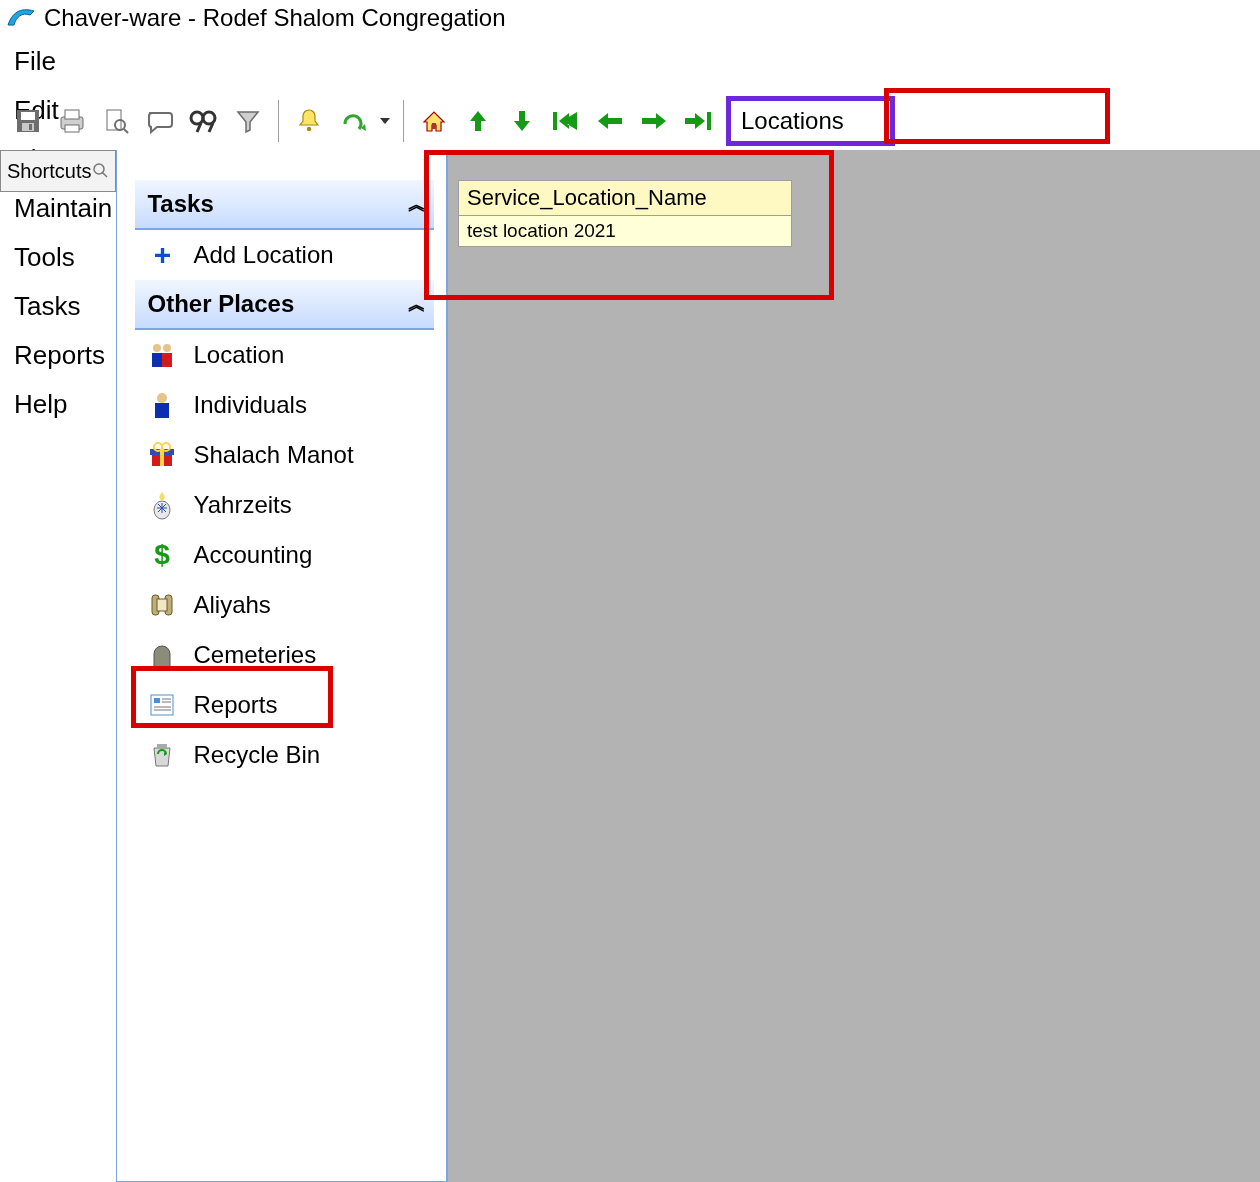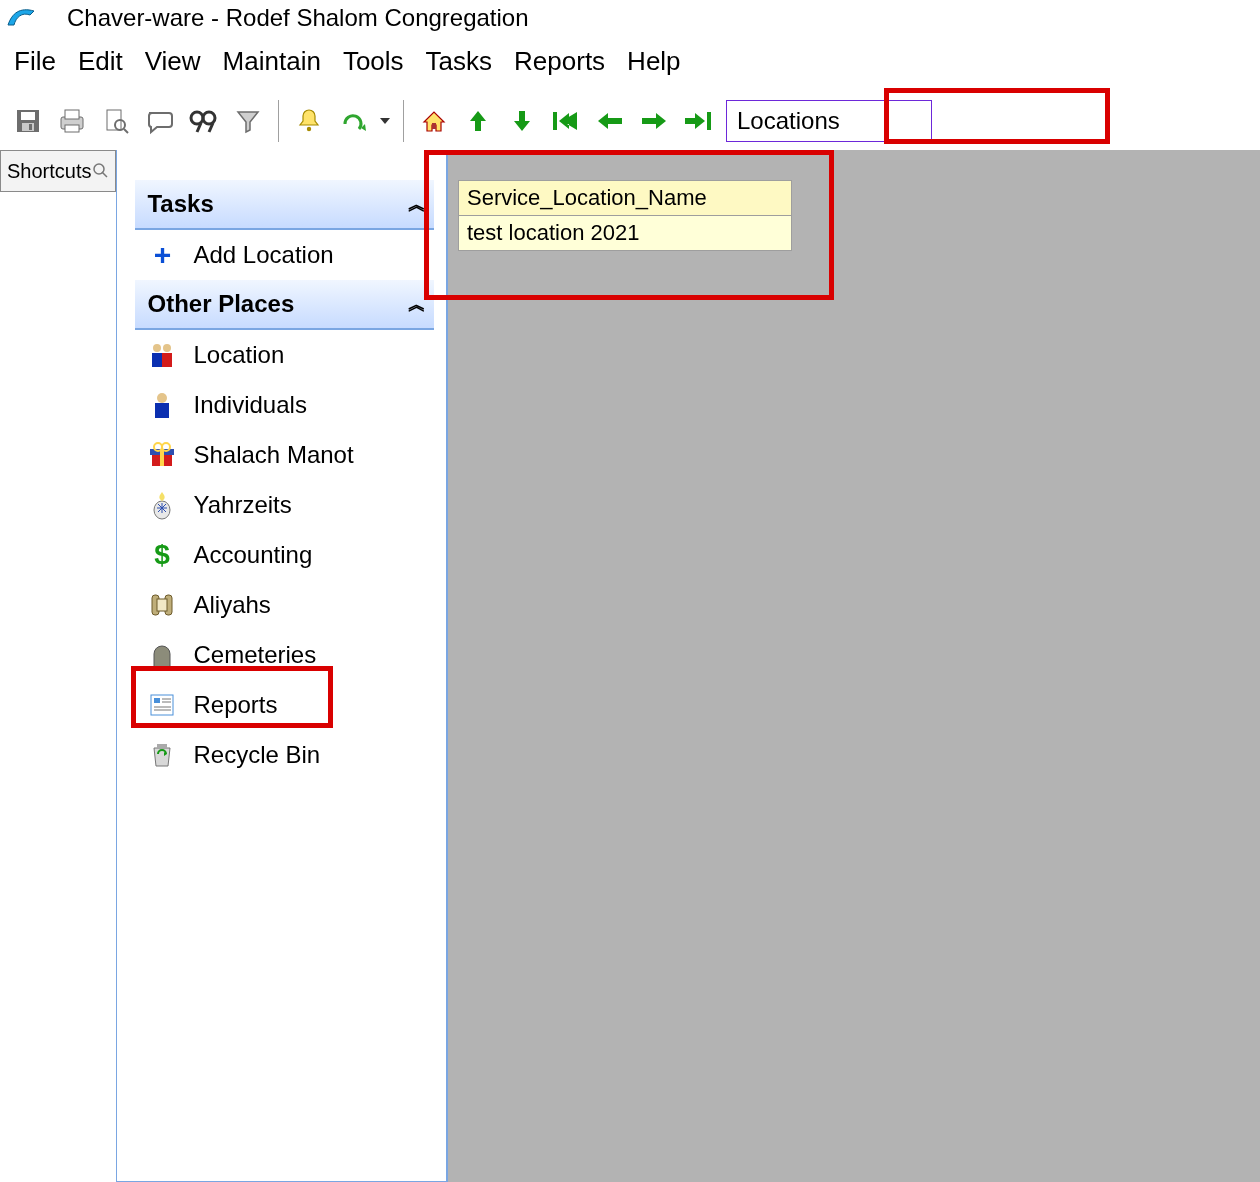--- a/index.html
+++ b/index.html
@@ -1,47 +1,47 @@
 <!DOCTYPE html>
 <html><head>
 <meta charset="utf-8">
 <style>
   * { box-sizing: border-box; }
   html, body { margin:0; padding:0; font-family: "Segoe UI", Tahoma, Arial, sans-serif; font-size:22px; color:#000; background:#fff; }
   body { width:1260px; height:1182px; overflow:hidden; }
   
   .titlebar { display:flex; align-items:center; gap:8px; padding:2px 6px; height:36px; }
   .titlebar .app-icon svg { width:30px; height:26px; display:block; }
-  .title-text { font-size:24px;margin-left:23px; }
-  
-  .menubar { display:flex; gap:14px; padding:8px 10px 10px 10px; height:58px; }
+  .title-text { font-size:24px; }
+  
+  .menubar { display:flex; gap:14px; padding:8px 10px 10px 10px; height:58px;flex-direction:column; }
   .menubar .menu-item { font-size:26px; padding:2px 4px; cursor:default; }
   
   .toolbar { display:flex; align-items:center; padding:4px 4px 6px 6px; height:56px; position:relative; }
   .tb-btn { width:44px; height:44px; display:flex; align-items:center; justify-content:center; }
   .tb-sep { width:1px; height:42px; background:#a0a0a0; margin:0 8px; }
-  .locations-label { border:1px solid #6d28d9; background:#fff; padding:6px 10px; font-size:24px; width:206px; margin-left:6px; }
+  .locations-label { border:5px solid #6d28d9; background:#fff; padding:6px 10px; font-size:24px; width:169px; margin-left:6px; }
   .red-box { position:absolute; border:5px solid #d90000; pointer-events:none; }
   
   .below { display:flex; height: calc(1182px - 36px - 58px - 56px); }
   
   .shortcuts-panel { width:448px; display:flex; flex-direction:row; border-right:1px solid #7aa6e2; position:relative; }
   .shortcuts-header { height:42px; border:1px solid #8a8a8a; background:#f3f3f3; display:flex; align-items:center; justify-content:space-between; padding:0 6px; font-size:20px; }
   .shortcuts-body { flex:1; border:1px solid #7aa6e2; border-top:none; background:#fff; padding:30px 12px 12px 18px; position:relative; overflow:hidden; }
   .bluebar { background:linear-gradient(#f0f6ff,#c7dbff); border-bottom:2px solid #7aa6e2; display:flex; align-items:center; justify-content:space-between; font-weight:bold; font-size:24px; padding:10px 12px; }
   .bluebar .chevron { font-size:18px; letter-spacing:-4px; }
   .panel-list { background:#fff; }
   .panel-item { display:flex; align-items:center; gap:16px; padding:10px 12px 10px 12px; font-size:24px; cursor:default; }
   .panel-item .ic { width:30px; height:30px; display:flex; align-items:center; justify-content:center; }
   .plus-blue { color:#0a4fd6; font-weight:bold; font-size:30px; }
   
   .main-area { flex:1; background:#b3b3b3; position:relative; }
   .grid { position:absolute; left:10px; top:30px; border:1px solid #9e9e9e; background:#e8e8e8; width:334px; }
   .grid-header { background:#fef9c3; border-bottom:1px solid #9e9e9e; padding:4px 8px; font-size:22px; }
-  .grid-row { background:#ffffd8; padding:4px 8px; font-size:22px; }
+  .grid-row { background:#ffffd8; padding:4px 8px; font-size:19px; }
   
   svg { display:block; }
 </style>
 </head>
 <body>
 
 <div class="titlebar">
   <span class="app-icon">
     <svg viewBox="0 0 30 26">
         <path d="M2 20 C6 8 14 2 28 6 L24 10 C16 7 10 12 8 20 Z" fill="#1ca6e8" stroke="#0a5d8a" stroke-width="1"></path>

